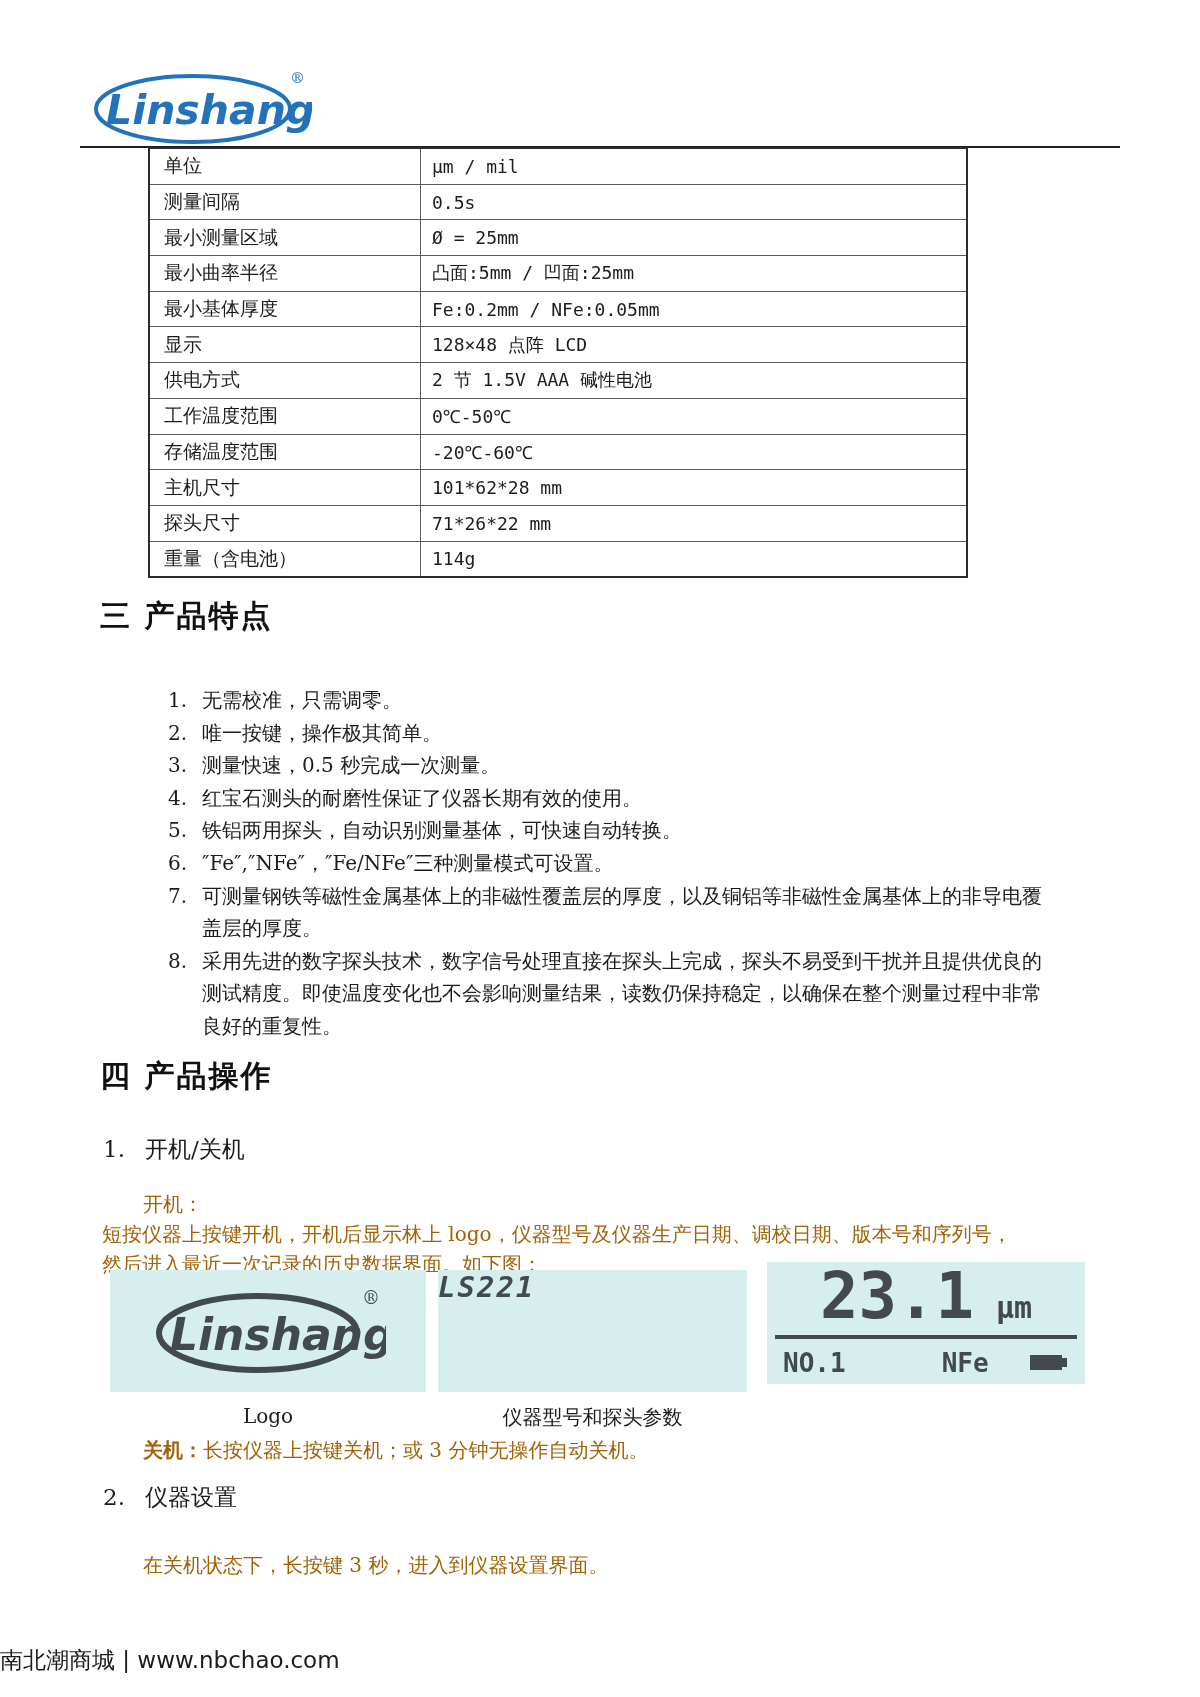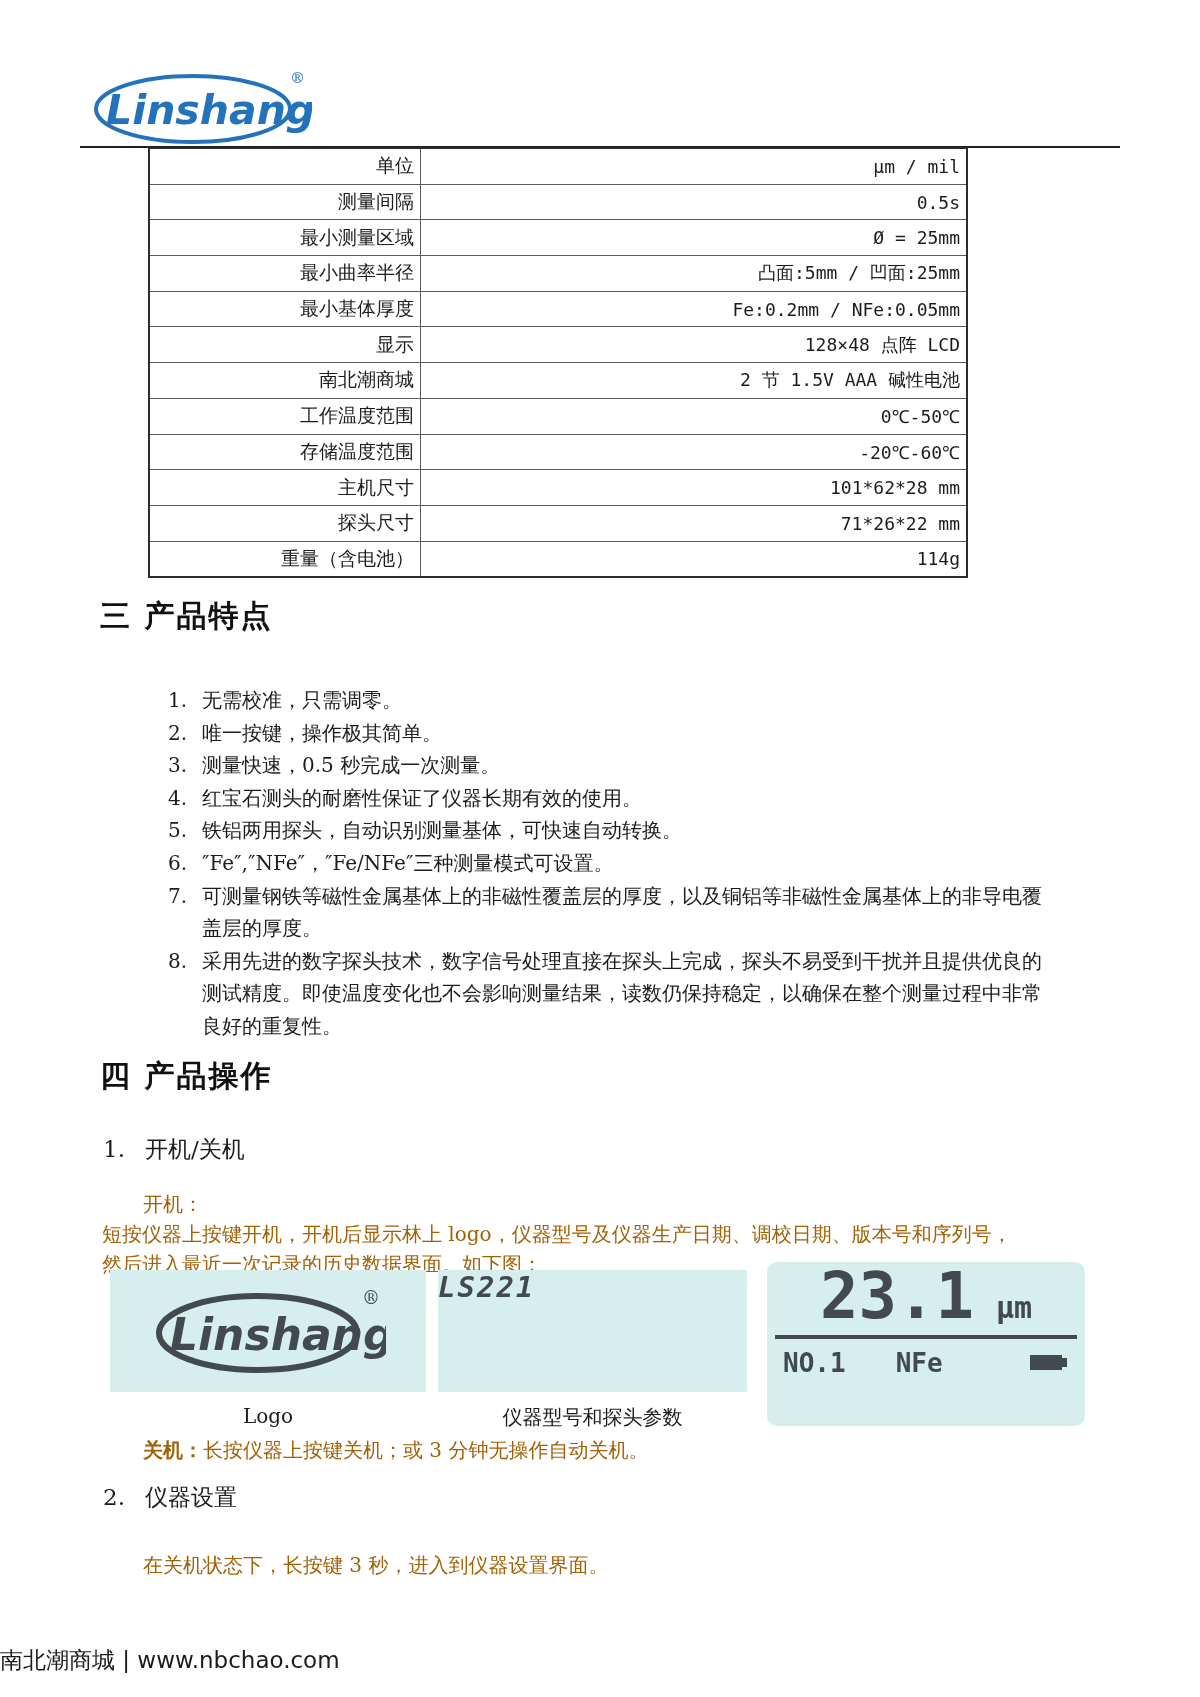--- a/index.html
+++ b/index.html
@@ -12,21 +12,21 @@
   .brand { position:absolute; left:90px; top:66px; }
   .top-rule { position:absolute; left:80px; top:146px; width:1040px; height:2px; background:#1f1f1f; }
 
   
   .spec-table {
     position:absolute; left:148px; top:147px; width:820px;
     border-collapse:collapse; table-layout:fixed;
   }
   .spec-table td {
     border:1px solid #5a5a5a; height:34.7px; font-size:19px;
-    padding:0 6px 0 14px; vertical-align:middle; white-space:nowrap; overflow:hidden;text-align:right;
+    padding:0 6px 0 14px; vertical-align:middle; white-space:nowrap; overflow:hidden;
   }
   .spec-table { border:2px solid #2c2c2c; }
   .spec-table td.lbl { width:250px; }
   .spec-table td.val { font-family:"DejaVu Sans Mono","Liberation Mono",monospace; font-size:18px; padding-left:11px; }
 
   
   .h-main {
     position:absolute; left:100px; font-family:"DejaVu Sans","Liberation Sans",sans-serif;
     font-weight:bold; font-size:30px; letter-spacing:2px; color:#111;
   }
@@ -43,26 +43,26 @@
   .body-text { position:absolute; font-size:20px; line-height:30px; color:#a16207; white-space:nowrap; }
   .bold-lead { font-weight:bold; }
 
   
   .lcd { position:absolute; background:#d6efee; color:#434a4f; }
   .lcd-mono { font-family:"DejaVu Sans Mono","Liberation Mono",monospace; }
   #lcd-logo { left:110px; top:1270px; width:316px; height:122px; display:flex; align-items:center; justify-content:center; }
   #lcd-model { left:438px; top:1270px; width:309px; height:122px; }
   .lcd-model-title { font-weight:bold; font-size:29px; letter-spacing:2px; margin-top:0;font-style:italic; }
   .lcd-model-lines { margin:6px 0 0 8px; font-size:19px; letter-spacing:2.2px; line-height:21.5px; white-space:nowrap; }
-  #lcd-record { left:767px; top:1262px; width:318px; height:164px;border-radius:10px; }
+  #lcd-record { left:767px; top:1262px; width:318px; height:122px; }
   .lcd3-top { display:flex; align-items:flex-end; justify-content:center; gap:22px; padding:4px 8px 8px 8px; border-bottom:4px solid #434a4f; margin:0 8px; }
   .lcd3-value { font-size:64px; font-weight:bold; line-height:0.95; }
   .lcd3-unit { font-size:30px; font-weight:bold; padding-bottom:2px; }
   .lcd3-bottom { display:flex; align-items:center; padding:9px 23px 0 16px; font-weight:bold; font-size:26px; }
-  .lcd3-mode { margin-left:50px; }
+  .lcd3-mode { margin-left:96px; }
   .battery-icon { position:relative; margin-left:auto; width:32px; height:15px; background:#434a4f; }
   .battery-icon::after { content:""; position:absolute; right:-5px; top:3px; width:5px; height:9px; background:#434a4f; }
 
   .caption { position:absolute; top:1404px; font-size:20px; text-align:center; color:#1c1c1c; }
   #cap-logo   { left:110px; width:316px; }
   #cap-model  { left:438px; width:309px; }
   #cap-record { left:767px; width:318px; }
 
   
   .footer {
@@ -104,21 +104,21 @@
         </tr>
       <tr>
           <td class="lbl">最小基体厚度</td>
           <td class="val">Fe:0.2mm / NFe:0.05mm</td>
         </tr>
       <tr>
           <td class="lbl">显示</td>
           <td class="val">128×48 点阵 LCD</td>
         </tr>
       <tr>
-          <td class="lbl">南北潮商城</td>
+          <td class="lbl">供电方式</td>
           <td class="val">2 节 1.5V AAA 碱性电池</td>
         </tr>
       <tr>
           <td class="lbl">工作温度范围</td>
           <td class="val">0℃-50℃</td>
         </tr>
       <tr>
           <td class="lbl">存储温度范围</td>
           <td class="val">-20℃-60℃</td>
         </tr>

